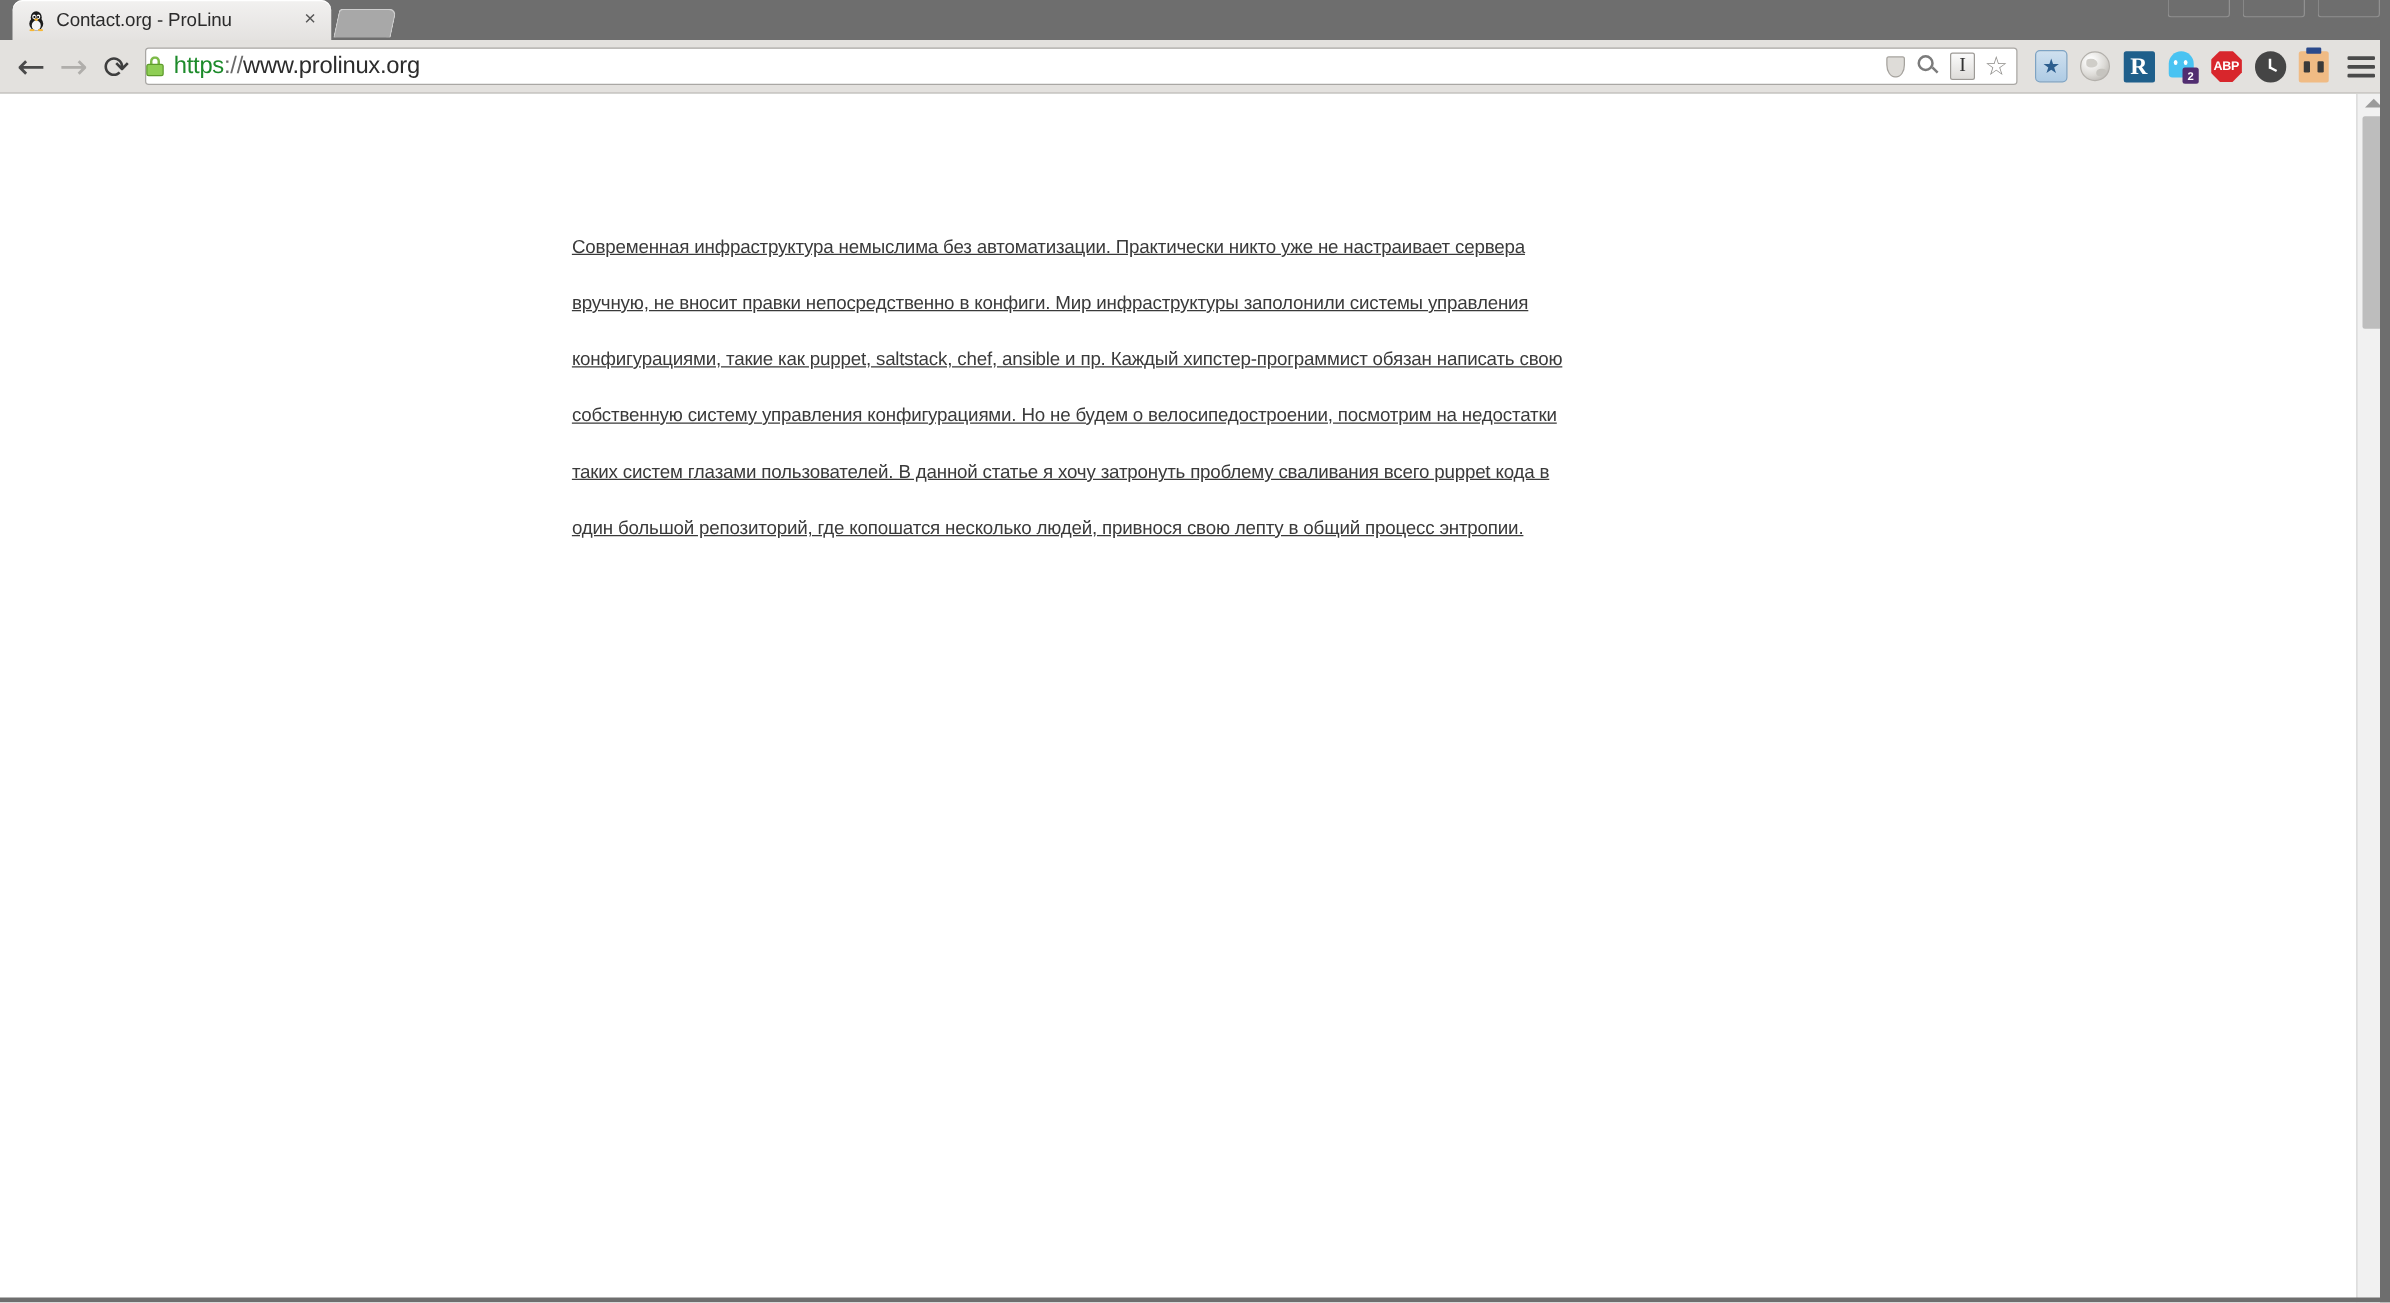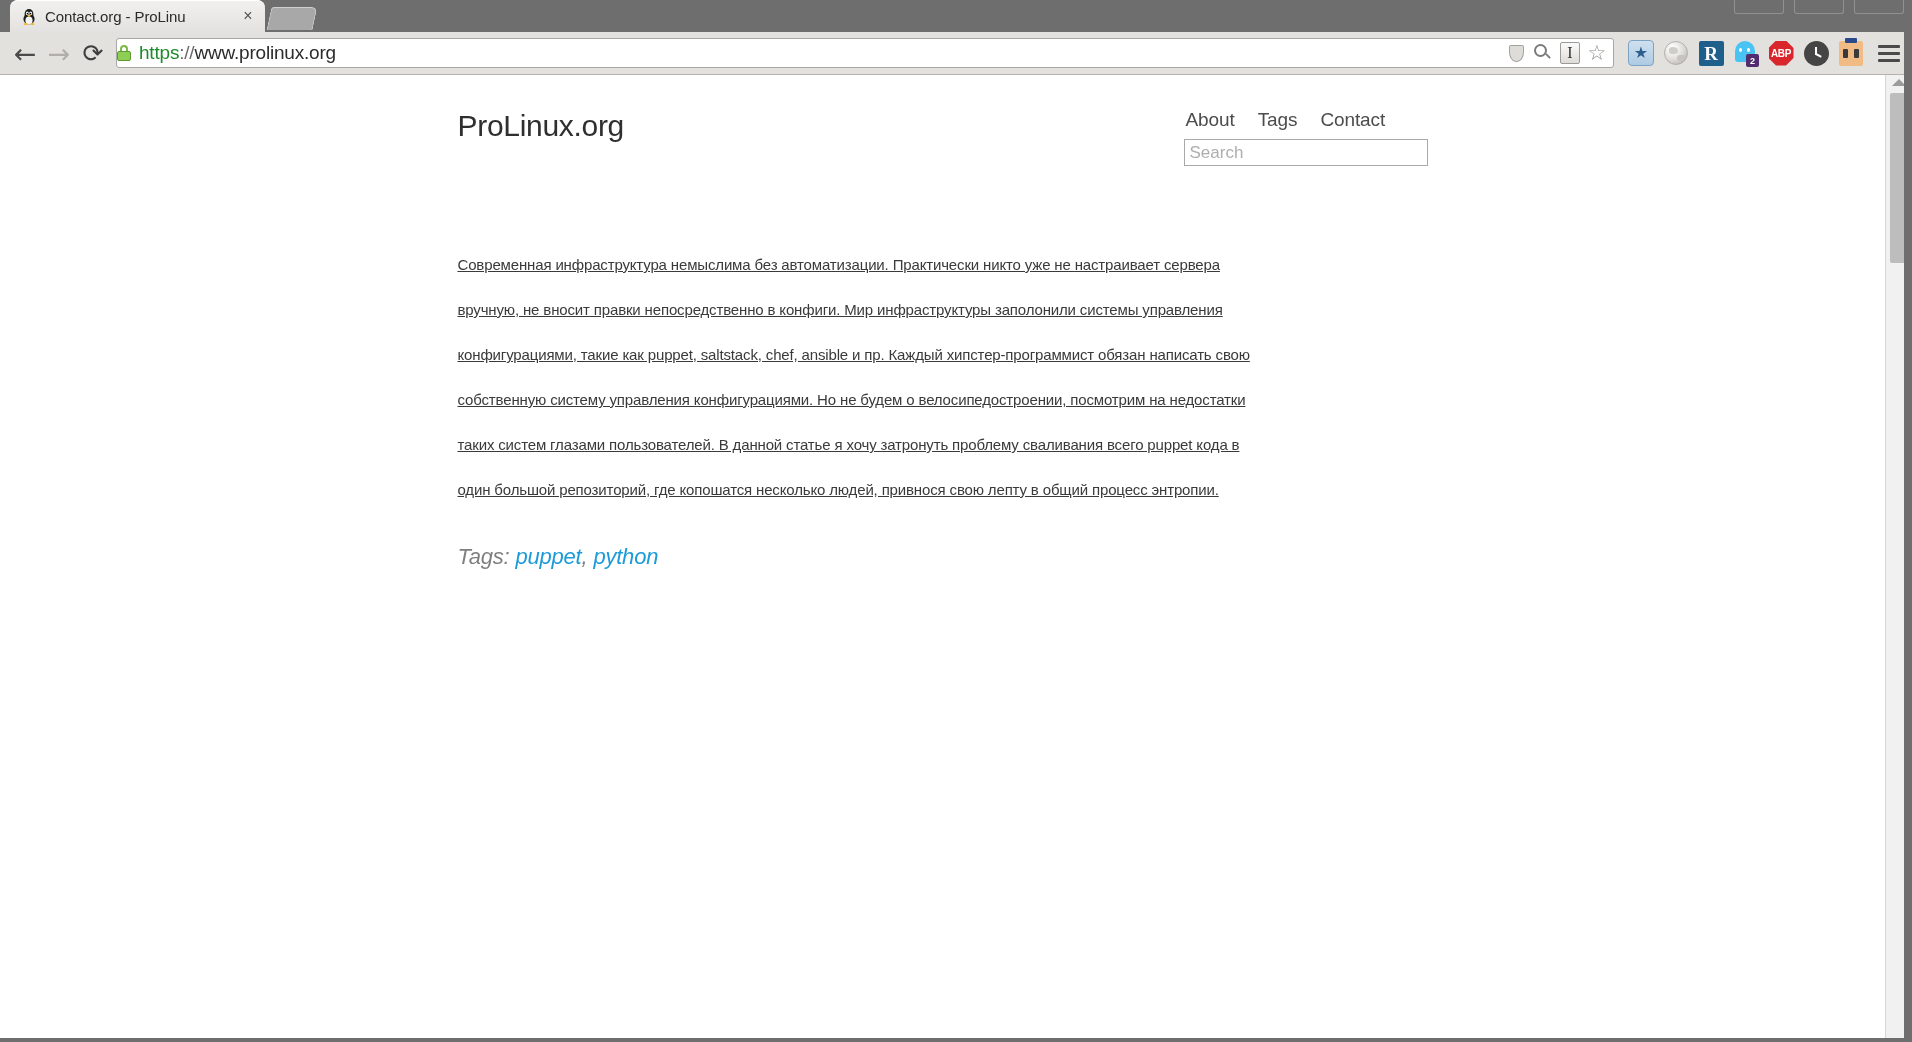--- a/index.html
+++ b/index.html
@@ -667,42 +667,26 @@
           <i></i>
           <i></i>
       </span>
     </div>
   </div>
 
   <div class="viewport">
     <div class="page">
       <div class="container">
 
-        <div class="site-head">
-          <div class="site-title">ProLinux.org</div>
-          <div class="nav-wrap">
-            <div class="nav-links">
-              <a href="#">About</a>
-              <a href="#">Tags</a>
-              <a href="#">Contact</a>
-            </div>
-            <input class="search-input" type="text" placeholder="Search" style="">
-          </div>
-        </div>
 
         <div class="post">
 
 
           <p class="post-body">Современная инфраструктура немыслима без автоматизации. Практически никто уже не настраивает сервера вручную, не вносит правки непосредственно в конфиги. Мир инфраструктуры заполонили системы управления конфигурациями, такие как puppet, saltstack, chef, ansible и пр. Каждый хипстер-программист обязан написать свою собственную систему управления конфигурациями. Но не будем о велосипедостроении, посмотрим на недостатки таких систем глазами пользователей. В данной статье я хочу затронуть проблему сваливания всего puppet кода в один большой репозиторий, где копошатся несколько людей, привнося свою лепту в общий процесс энтропии.</p>
 
-          <div class="post-tags">
-            <span class="tag-label">Tags:</span>
-            <a href="#">puppet</a><span class="sep">,</span>
-            <a href="#">python</a>
-          </div>
         </div>
 
       </div>
     </div>
 
     <div class="scrollbar">
       <div class="sb-up"></div>
       <div class="sb-thumb"></div>
     </div>
   </div>

